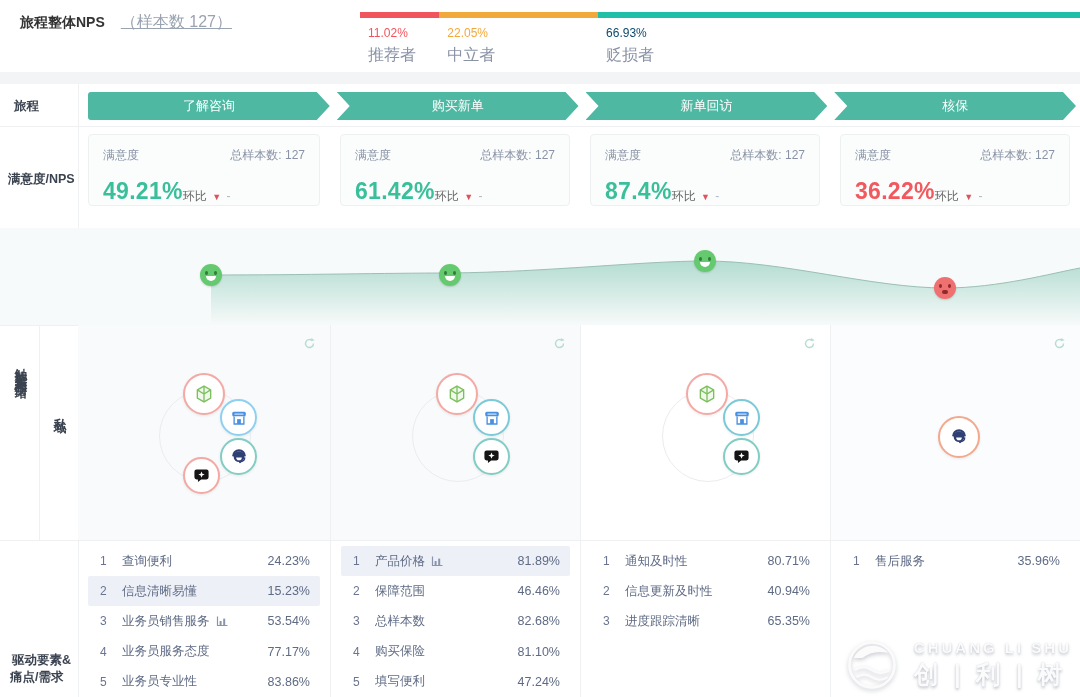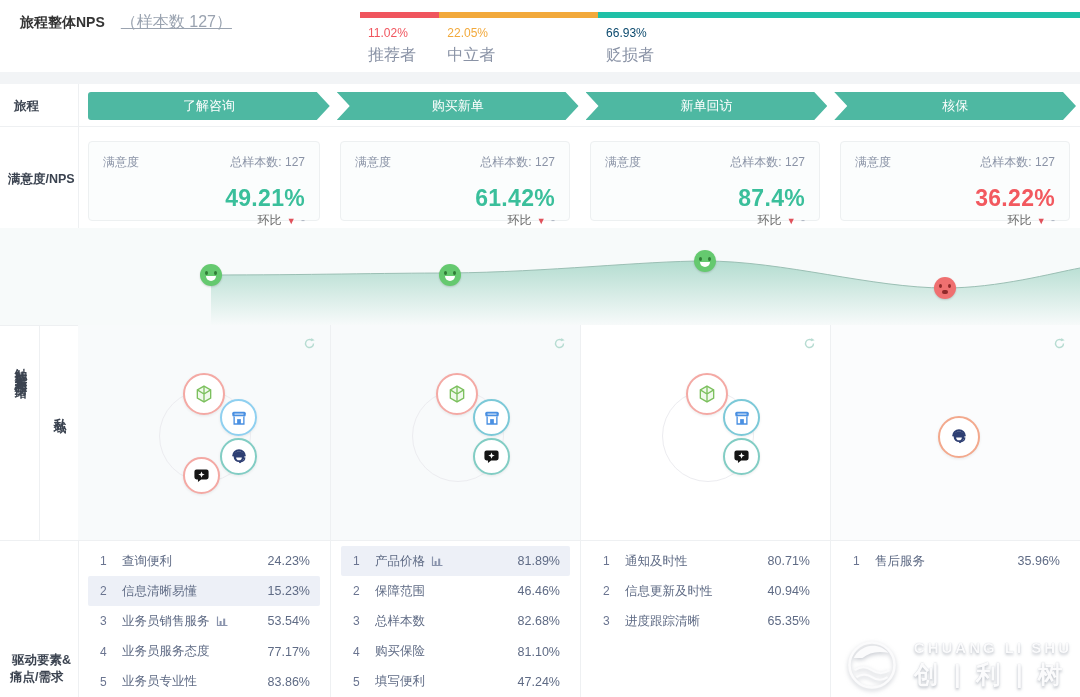--- a/index.html
+++ b/index.html
@@ -29,23 +29,23 @@
   .sub-divider{position:absolute;left:39px;top:325px;height:215px;width:1px;background:#eef0f2;}
   
   .journey-track{position:absolute;left:88px;top:92px;width:988px;height:28px;display:flex;gap:7px;}
   .stage-arrow{flex:1;background:#4eb8a2;color:#fff;font-size:13px;display:flex;align-items:center;justify-content:center;
     clip-path:polygon(0 0,calc(100% - 13px) 0,100% 50%,calc(100% - 13px) 100%,0 100%,13px 50%);}
   .stage-arrow:first-child{clip-path:polygon(0 0,calc(100% - 13px) 0,100% 50%,calc(100% - 13px) 100%,0 100%);border-radius:3px 0 0 3px;}
   
   .sat-row{position:absolute;left:78px;top:126px;width:1002px;height:102px;display:flex;}
   .sat-cell{flex:0 0 250px;box-sizing:border-box;padding:8px 10px;}
   .sat-cell:first-child{flex:0 0 252px;}
-  .sat-card{height:80px;background:#fbfdfd;border:1px solid #edf0f1;border-radius:4px;box-sizing:border-box;padding:12px 14px;margin-top:7px;}
+  .sat-card{height:72px;background:#fbfdfd;border:1px solid #edf0f1;border-radius:4px;box-sizing:border-box;padding:12px 14px;}
   .sat-top{display:flex;justify-content:space-between;font-size:12px;color:#8a93a6;}
-  .sat-bottom{display:flex;align-items:flex-end;margin-top:14px;flex-direction:column;}
+  .sat-bottom{display:flex;align-items:flex-end;margin-top:14px;}
   .sat-value{font-size:23px;font-weight:bold;letter-spacing:.3px;}
   .sat-hb{font-size:12px;color:#666;}
   
   .emotion-bg{position:absolute;left:0;top:228px;width:1080px;height:97px;background:#f7fafa;}
   .emotion-row{position:absolute;left:78px;top:228px;width:1002px;height:97px;}
   .face{position:absolute;width:22px;height:22px;border-radius:50%;box-shadow:0 1px 2px rgba(0,0,0,.15);}
   .face .eye{position:absolute;width:3px;height:4px;border-radius:50%;top:7px;}
   .face .eye.l{left:5px}.face .eye.r{right:5px}
   .face-happy{background:#65c96f;}
   .face-happy .eye{background:#2f7d36;}

